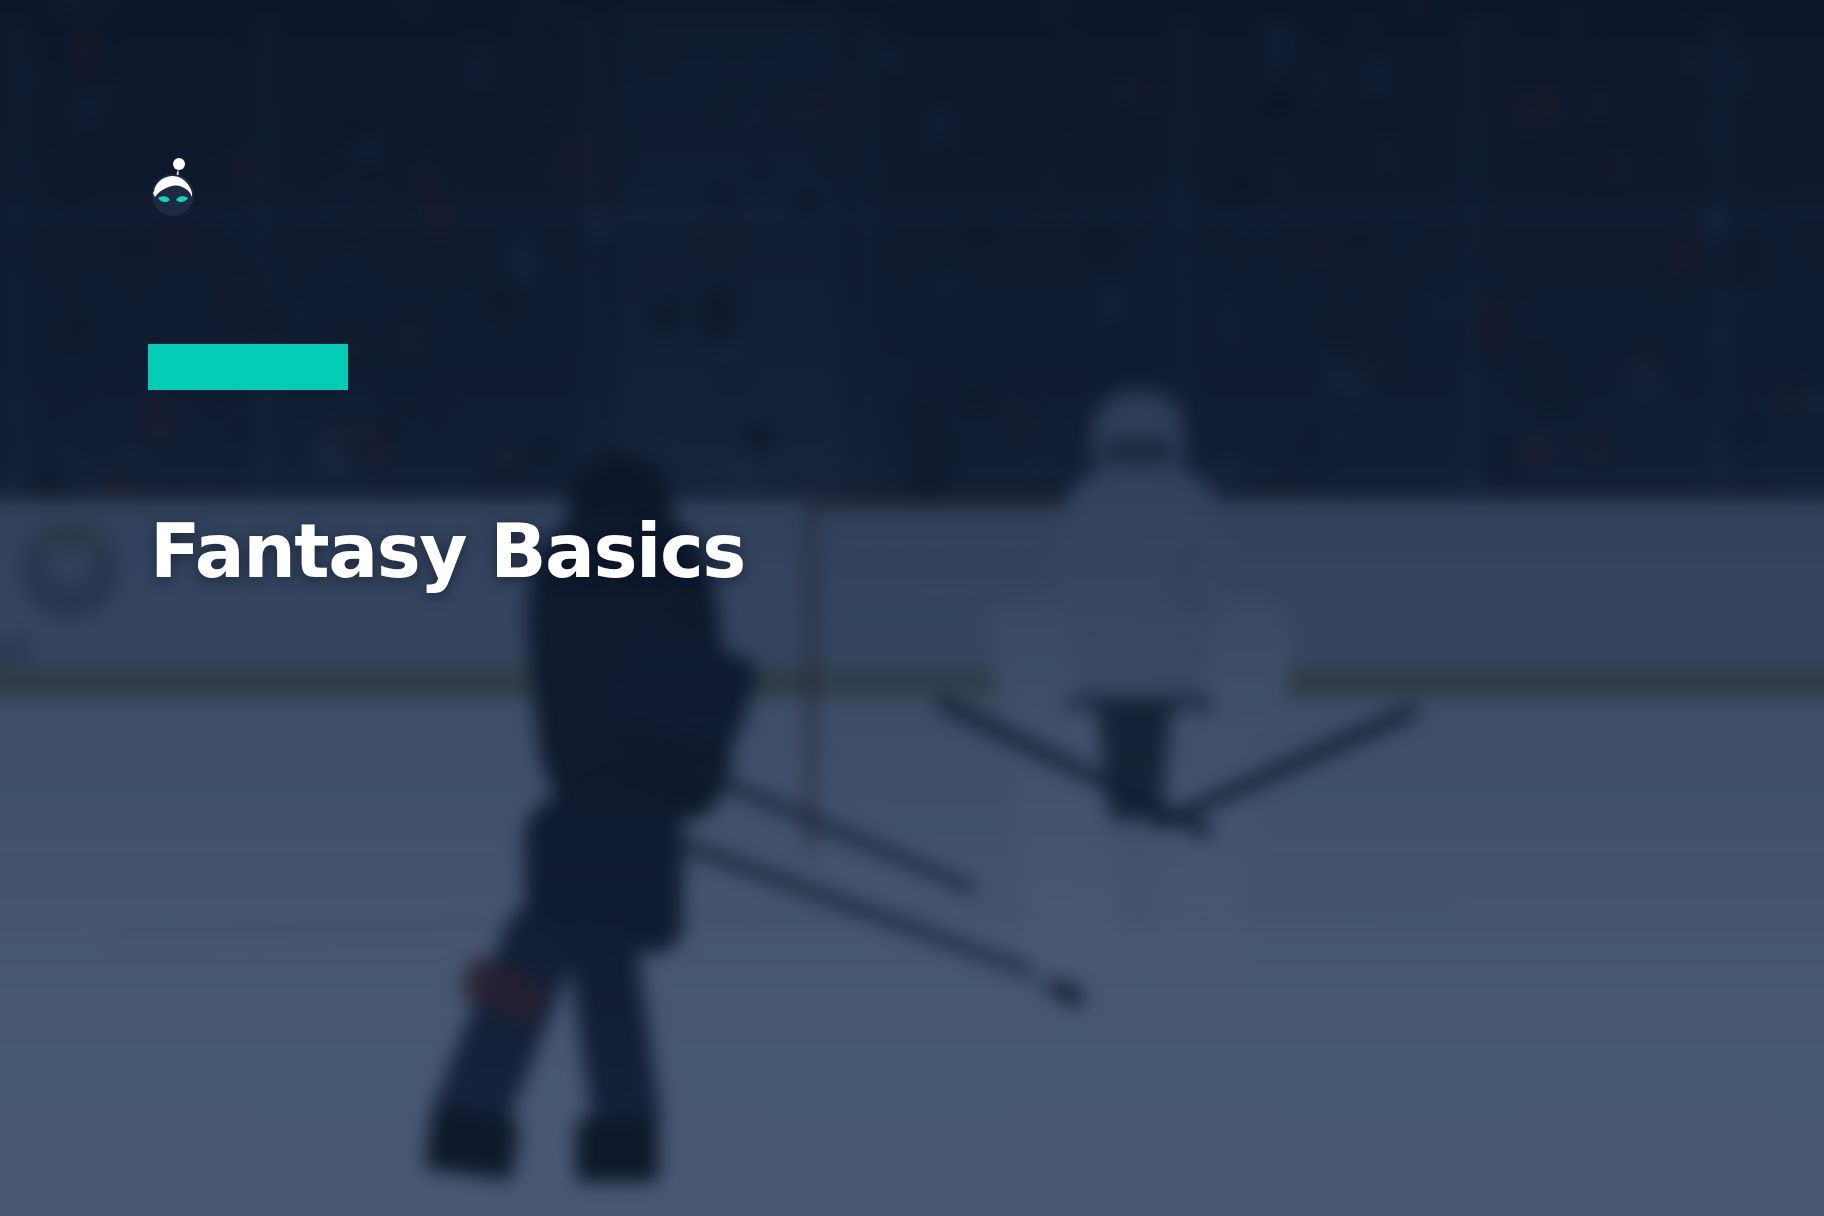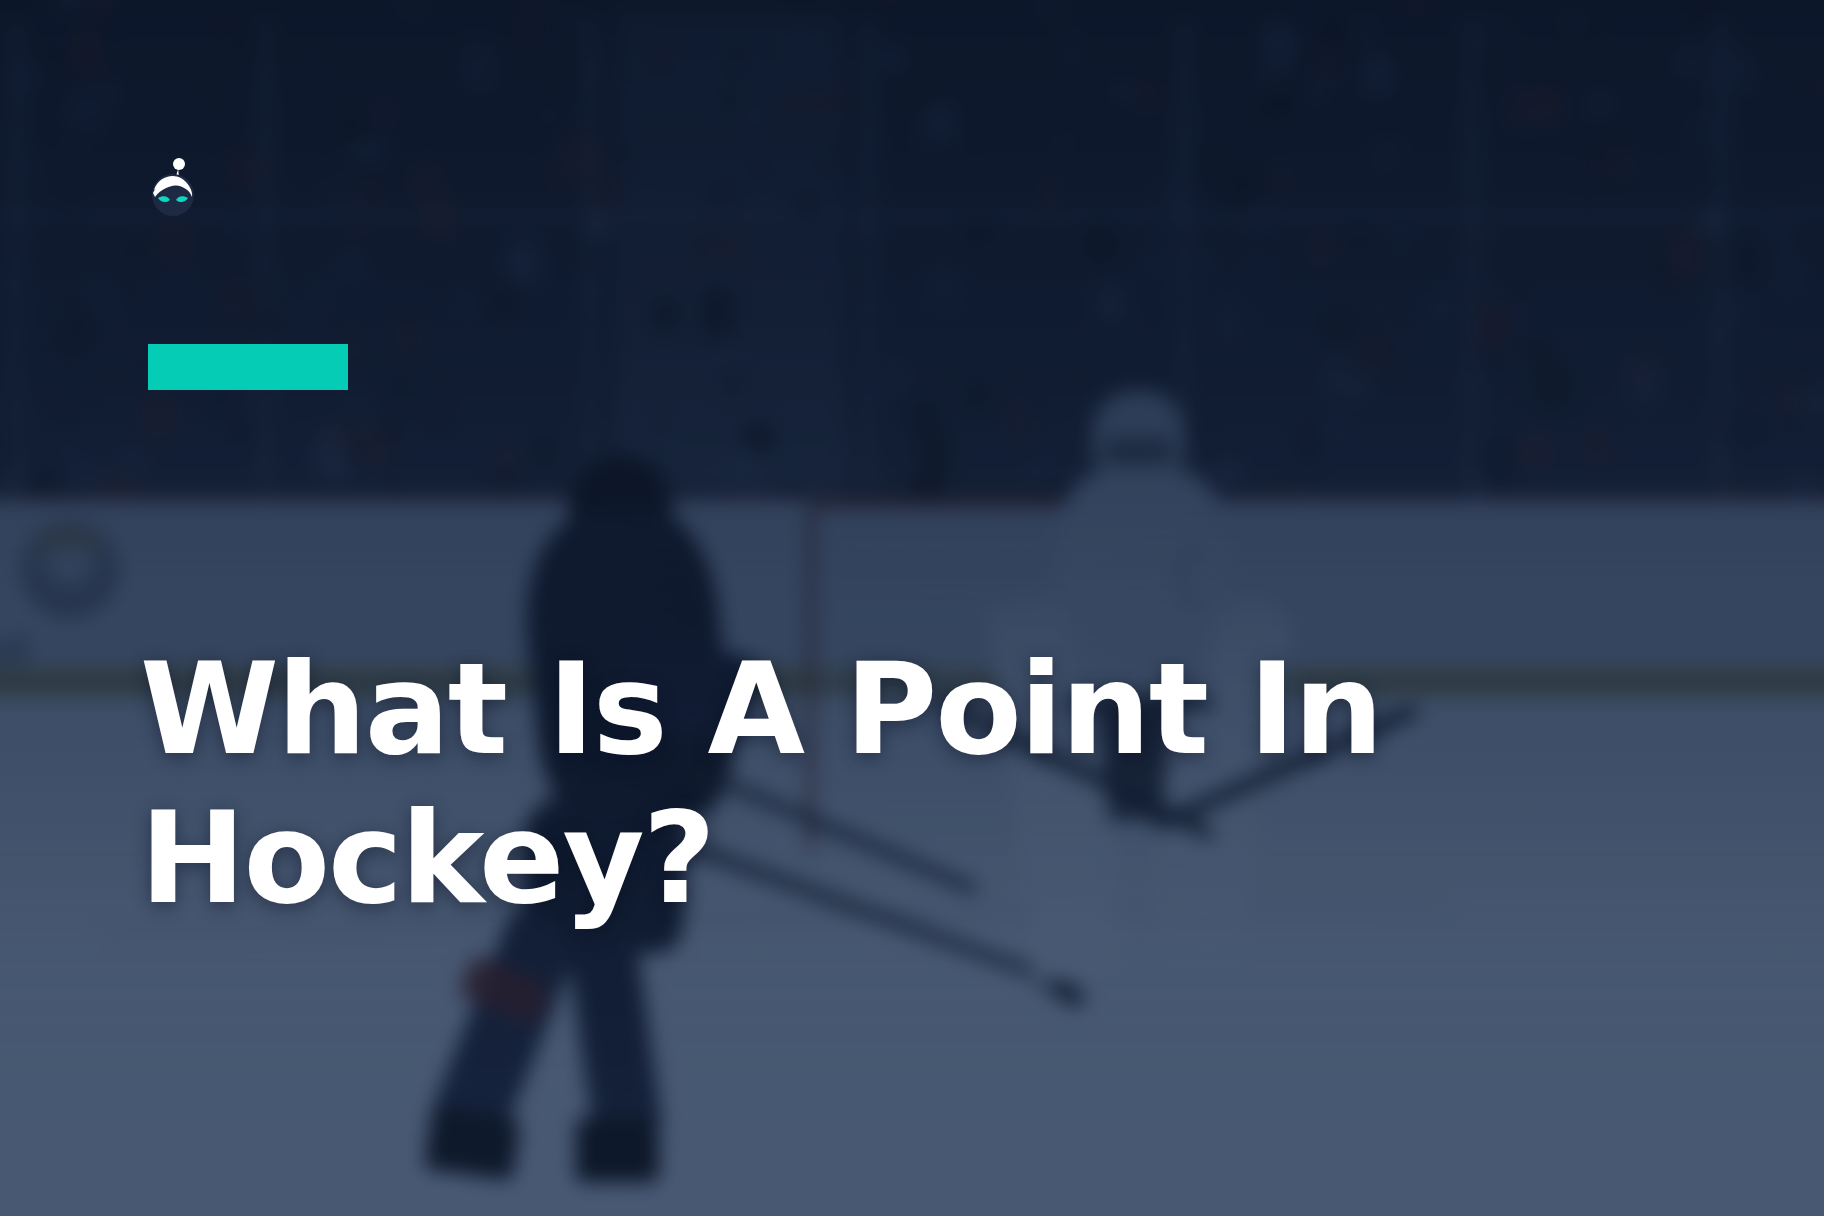--- a/index.html
+++ b/index.html
@@ -825,17 +825,17 @@
         <path d="M6 33 C10 20, 24 16, 33 21 C41 26, 45 34, 44 40 C40 28, 22 24, 6 33 Z" fill="#ffffff"></path>
         <path d="M5 36 C9 26, 26 22, 38 29 C29 26, 14 30, 7 40 Z" fill="#ffffff"></path>
 
         <path d="M10 41 C15 38, 20 39, 22 43 C19 46, 13 46, 10 41 Z" fill="#0FD6C0"></path>
         <path d="M40 41 C35 38, 30 39, 28 43 C31 46, 37 46, 40 41 Z" fill="#0FD6C0"></path>
       </svg>
     </div>
 
     <div class="accent-bar"></div>
 
-
-    <h1 class="headline">What Is A Point In Hockey?</h1>
+    <div class="eyebrow">Fantasy Basics</div>
+
 
   </div>
 </div>
 
 </body></html>

